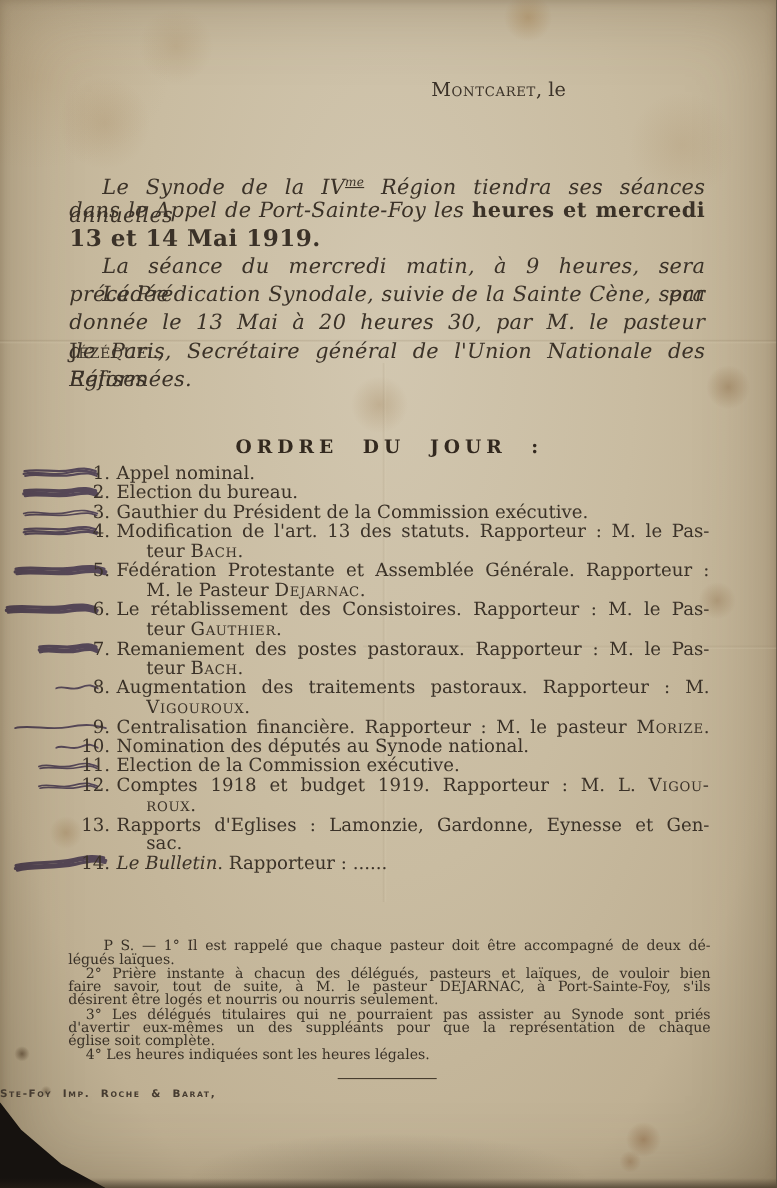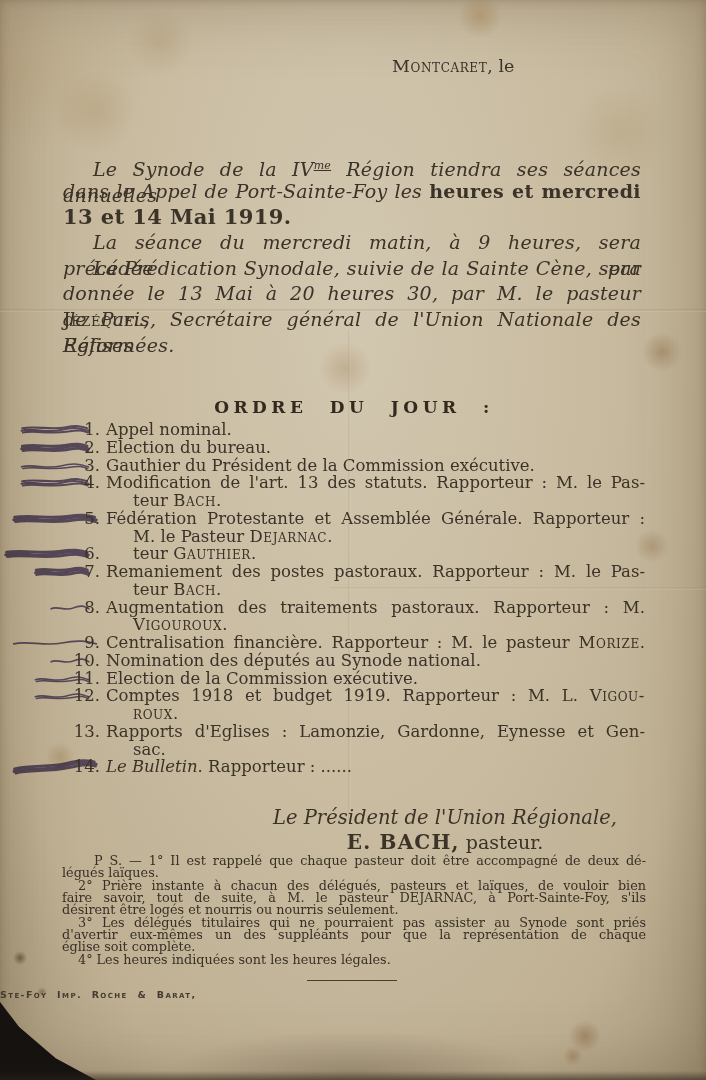--- a/index.html
+++ b/index.html
@@ -32,21 +32,21 @@
   .crease-h2{position:absolute;left:330px;top:587px;width:376px;height:3px;
     background:linear-gradient(to bottom, rgba(96,76,48,.10), rgba(235,226,200,.16));}
   .crease-v{position:absolute;left:348px;top:330px;width:3px;height:490px;
     background:linear-gradient(to right, rgba(96,76,48,.10), rgba(232,222,196,.20));}
   .bottom-shade{position:absolute;left:0;bottom:0;width:100%;height:9px;
     background:linear-gradient(to top, rgba(45,36,24,.55), rgba(45,36,24,0));}
   .corner-dark{position:absolute;left:0;bottom:0;width:96px;height:78px;background:#16120f;
     clip-path:polygon(0 0, 20% 32%, 58% 72%, 100% 100%, 0 100%);}
 
   
-  .dateline{position:absolute;top:56px;left:392px;font-size:17.5px;}
+  .dateline{position:absolute;top:72px;left:392px;font-size:17.5px;}
 
   
   .intro{position:absolute;top:153px;left:63px;width:578px;font-size:19px;font-style:italic;letter-spacing:.2px;}
   .iline{height:25.7px;line-height:25.7px;}
   .ind{text-indent:30px;}
   .big{font-size:21px;}
   .jl{text-align:justify;text-align-last:justify;}
 
   
   .heading{position:absolute;top:397px;left:63px;width:582px;text-align:center;
@@ -184,20 +184,21 @@
 
     <div class="item">
       <span class="mkwrap">
           <svg viewBox="0 0 100 14" preserveAspectRatio="none" class="mk v-scrib m3">
             <path d="M2 8 C18 4 38 11 58 7 S86 5 98 8"></path>
             <path d="M4 10 C20 7 42 12 66 9 S90 8 97 10"></path>
             <path d="M3 5 C22 2 44 7 64 4 S88 3 96 5"></path>
           </svg>
         </span>
       <span class="num">6.</span>
+      <div class="aline jl"><span>Le rétablissement des Consistoires. Rapporteur : M. le Pas-</span></div>
       <div class="aline l2"><span>teur </span><span class="run-sc">Gauthier</span><span>.</span></div>
     </div>
 
     <div class="item">
       <span class="mkwrap">
           <svg viewBox="0 0 100 14" preserveAspectRatio="none" class="mk v-scrib m4">
             <path d="M2 8 C18 4 38 11 58 7 S86 5 98 8"></path>
             <path d="M4 10 C20 7 42 12 66 9 S90 8 97 10"></path>
             <path d="M3 5 C22 2 44 7 64 4 S88 3 96 5"></path>
           </svg>
@@ -283,24 +284,20 @@
             <path d="M4 10 C20 7 42 12 66 9 S90 8 97 10"></path>
             <path d="M3 5 C22 2 44 7 64 4 S88 3 96 5"></path>
           </svg>
         </span>
       <span class="num">14.</span>
       <div class="aline"><span class="run-i">Le Bulletin</span><span>. Rapporteur : ......</span></div>
     </div>
 
   </div>
 
-  <div class="signature">
-    <div class="sig1"><span class="run-i">Le Président de l'Union Régionale,</span></div>
-    <div class="sig2"><span class="run-bb">E. BACH,</span><span> pasteur.</span></div>
-  </div>
 
   <div class="ps">
     <div class="pline jl ind32">P S. — 1° Il est rappelé que chaque pasteur doit être accompagné de deux dé-</div>
     <div class="pline">légués laïques.</div>
     <div class="pline jl ind16">2° Prière instante à chacun des délégués, pasteurs et laïques, de vouloir bien</div>
     <div class="pline jl">faire savoir, tout de suite, à M. le pasteur DEJARNAC, à Port-Sainte-Foy, s'ils</div>
     <div class="pline">désirent être logés et nourris ou nourris seulement.</div>
     <div class="pline jl ind16">3° Les délégués titulaires qui ne pourraient pas assister au Synode sont priés</div>
     <div class="pline jl">d'avertir eux-mêmes un des suppléants pour que la représentation de chaque</div>
     <div class="pline">église soit complète.</div>

